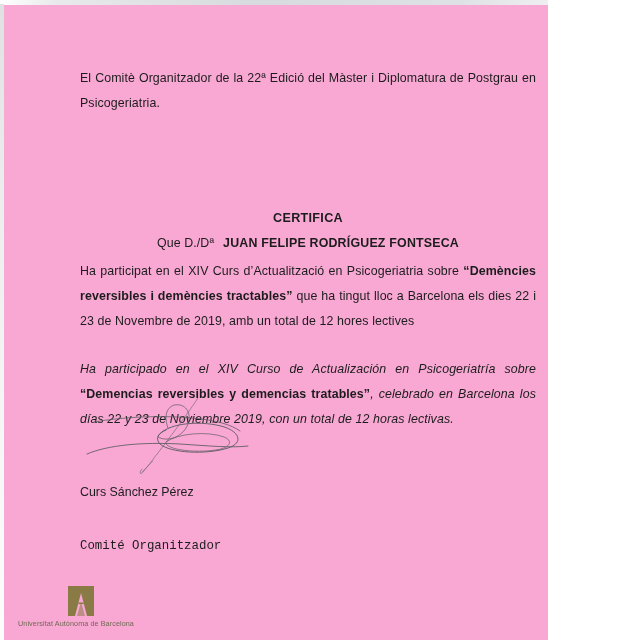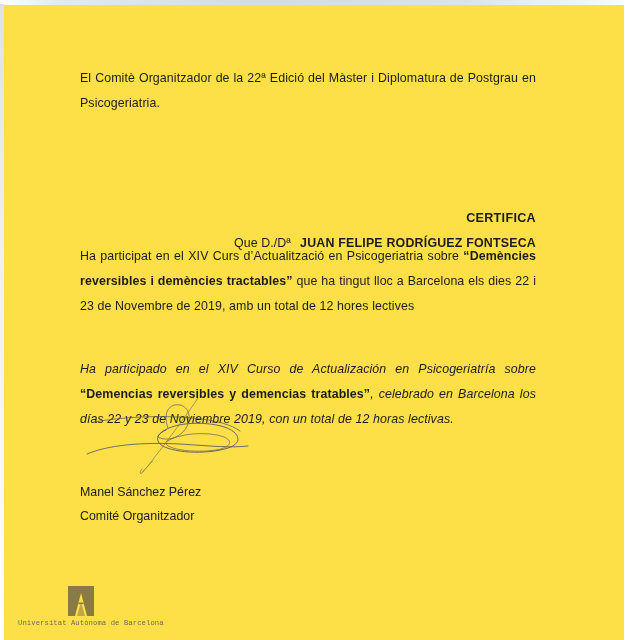--- a/index.html
+++ b/index.html
@@ -2,23 +2,23 @@
 <html><head>
 <meta charset="utf-8">
 <style>
   html, body {
     margin: 0;
     padding: 0;
     background: #ffffff;
   }
   #page {
     position: relative;
-    width: 624px;
+    width: 548px;
     height: 640px;
-    background: #fde047;
+    background: #f9a8d4;
     overflow: hidden;
     font-family: "Liberation Sans", sans-serif;
     color: #1c1c1c;
   }
   
   .scan-edge-top {
     position: absolute;
     left: 0; top: 0;
     width: 640px; height: 5px;
     background: linear-gradient(to right,#ffffff 0%, #e7e9ea 9%, #d8dbdd 40%, #dfe2e4 72%, #f4f5f6 92%, #ffffff 100%);
@@ -33,66 +33,66 @@
   .body-text {
     position: absolute;
     left: 80px;
     width: 456px;
     font-size: 12.4px;
     line-height: 25px;
     text-align: justify;
     text-justify: inter-word;
     letter-spacing: 0.1px;
   }
-  .body-text.nojust { text-align: right; }
+  .body-text.nojust { text-align: center; }
   .ital { font-style: italic; }
   .bold { font-weight: bold; }
 
   #para-cat-head { top: 66px; }
   #para-esp-head { top: 116px; }
   #certifica     { top: 206px; font-weight: bold; font-size: 12.6px; letter-spacing: 0.3px; }
   #que-line      { top: 231px; }
-  #para-cat-body { top: 244px; }
+  #para-cat-body { top: 259px; }
   #para-esp-body { top: 357px; }
 
   .name-bold { font-weight: bold; letter-spacing: 0.2px; }
   .que-gap { display: inline-block; width: 9px; }
 
   
   #signature {
     position: absolute;
     left: 82px;
     top: 398px;
     width: 175px;
     height: 80px;
   }
   #signature svg { display: block; width: 100%; height: 100%; }
 
   #signer-name { position: absolute; left: 80px; top: 485px; font-size: 12.4px; }
-  #signer-role { position: absolute; left: 80px; top: 509px; font-size: 12.4px; }
+  #signer-role { position: absolute; left: 80px; top: 539px; font-size: 12.4px; font-family: Liberation Mono, monospace; }
 
   
   #footer-logo {
     position: absolute;
     left: 18px;
     top: 586px;
     width: 125px;
   }
   .logo-mark {
     width: 34px;
     height: 30px;
     margin: 0 auto 3px auto;
     position: relative;
   }
   .logo-mark svg { display: block; }
   .logo-caption {
-    font-family: Liberation Mono, monospace;
+    font-family: Liberation Sans, sans-serif;
     font-size: 7.2px;
     color: #6f6a52;
-    text-align: center;
+    text-align: left;
     letter-spacing: 0.1px;
     white-space: nowrap;
   }
 </style>
 </head>
 <body>
 
 <div id="page">
 
   <div class="scan-edge-top"></div>
@@ -133,21 +133,21 @@
         <path d="M5 56 C26 47, 60 44, 98 46 C128 48, 150 50, 166 48" stroke-width="1.0" opacity="0.85"></path>
 
         <path d="M116 0 C104 18, 86 42, 72 60 C66 68, 62 73, 60 75
                  C58 77, 57 74, 60 71" stroke-width="0.8" opacity="0.7"></path>
 
         <path d="M60 74 C64 70, 68 66, 71 63" stroke-width="0.7" opacity="0.6"></path>
       </g>
     </svg>
   </div>
 
-  <div id="signer-name">Manel Sánchez Pérez</div>
+  <div id="signer-name">Curs Sánchez Pérez</div>
   <div id="signer-role">Comité Organitzador</div>
 
   <div id="footer-logo">
     <div class="logo-mark">
       <svg viewBox="0 0 34 30" xmlns="http://www.w3.org/2000/svg">
         <path d="M4 0 H30 V30 H23 L17 7 L11 30 H4 Z" fill="#8a7a45"></path>
         <path d="M13 30 L17 16 L21 30 Z" fill="#8a7a45" opacity="0.55"></path>
         <rect x="14.4" y="16.5" width="5.2" height="1.6" fill="#8a7a45"></rect>
       </svg>
     </div>

